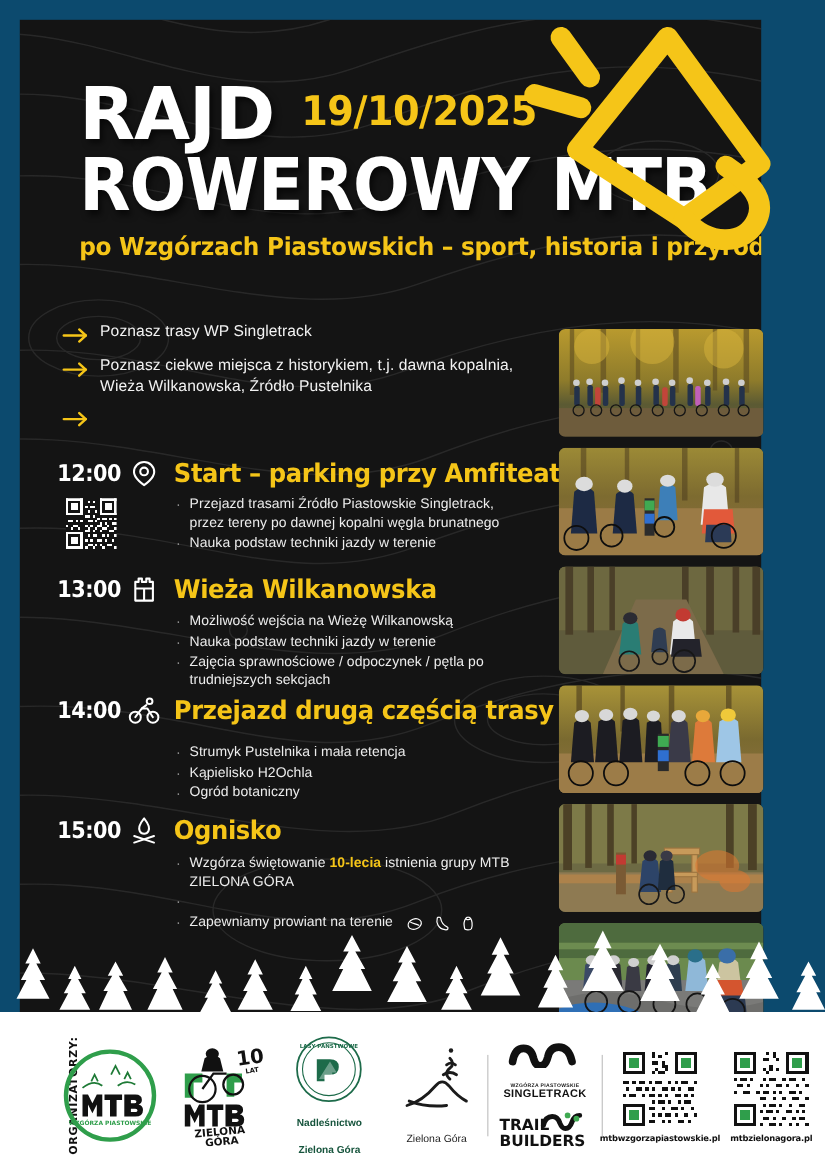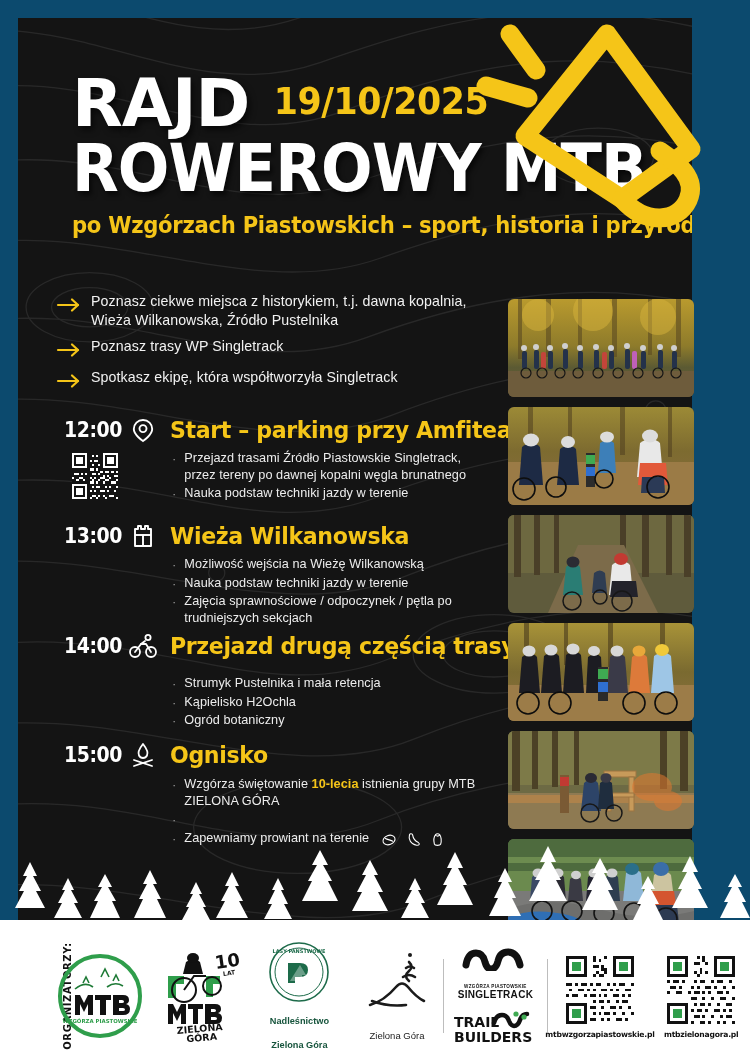--- a/index.html
+++ b/index.html
@@ -101,21 +101,21 @@
   .arrow-text {
     color: #F2F2F2;
     font-size: 14.2px;
     line-height: 1.32;
     letter-spacing: .1px;
   }
 
   
   .sched {
     position: absolute;
-    left: 64px; top: 415px;
+    left: 52px; top: 415px;
     width: 430px;
   }
   .sched-item { position: relative; margin-bottom: 4px; }
   .sched-head { display: flex; align-items: center; }
   .sched-time {
     color: #ffffff;
     font-family: "DejaVu Sans", sans-serif;
     font-weight: 700;
     font-size: 21px;
     letter-spacing: -.5px;
@@ -309,39 +309,38 @@
   </svg>
 
   <div class="arrow-list">
     <div class="arrow-item">
       <svg class="arrow-glyph" viewBox="0 0 26 20">
         <g fill="none" stroke="#F5C518" stroke-width="2.2" stroke-linecap="round" stroke-linejoin="round">
           <path d="M2 10 H22"></path>
             <path d="M16 4.5 L22 10 L16 15.5"></path>
         </g>
       </svg>
-      <div class="arrow-text">Poznasz ciekwe miejsca z historykiem, t.j. dawna kopalnia, Wieża Wilkanowska, Źródło Pustelnika</div>
+      <div class="arrow-text">Poznasz trasy WP Singletrack</div>
     </div>
     <div class="arrow-item">
       <svg class="arrow-glyph" viewBox="0 0 26 20">
         <g fill="none" stroke="#F5C518" stroke-width="2.2" stroke-linecap="round" stroke-linejoin="round">
           <path d="M2 10 H22"></path>
             <path d="M16 4.5 L22 10 L16 15.5"></path>
         </g>
       </svg>
-      <div class="arrow-text">Poznasz trasy WP Singletrack</div>
+      <div class="arrow-text">Poznasz ciekwe miejsca z historykiem, t.j. dawna kopalnia, Wieża Wilkanowska, Źródło Pustelnika</div>
     </div>
     <div class="arrow-item">
       <svg class="arrow-glyph" viewBox="0 0 26 20">
         <g fill="none" stroke="#F5C518" stroke-width="2.2" stroke-linecap="round" stroke-linejoin="round">
           <path d="M2 10 H22"></path>
             <path d="M16 4.5 L22 10 L16 15.5"></path>
         </g>
       </svg>
-      <div class="arrow-text">Spotkasz ekipę, która współtworzyła Singletrack</div>
     </div>
   </div>
 
   <div class="sched">
 
     <div class="sched-item" style="min-height:100px">
       <div class="sched-head">
         <div class="sched-time">12:00</div>
         <svg class="sched-icon" viewBox="0 0 30 30">
           <g fill="none" stroke="#ffffff" stroke-width="1.9" stroke-linecap="round">

